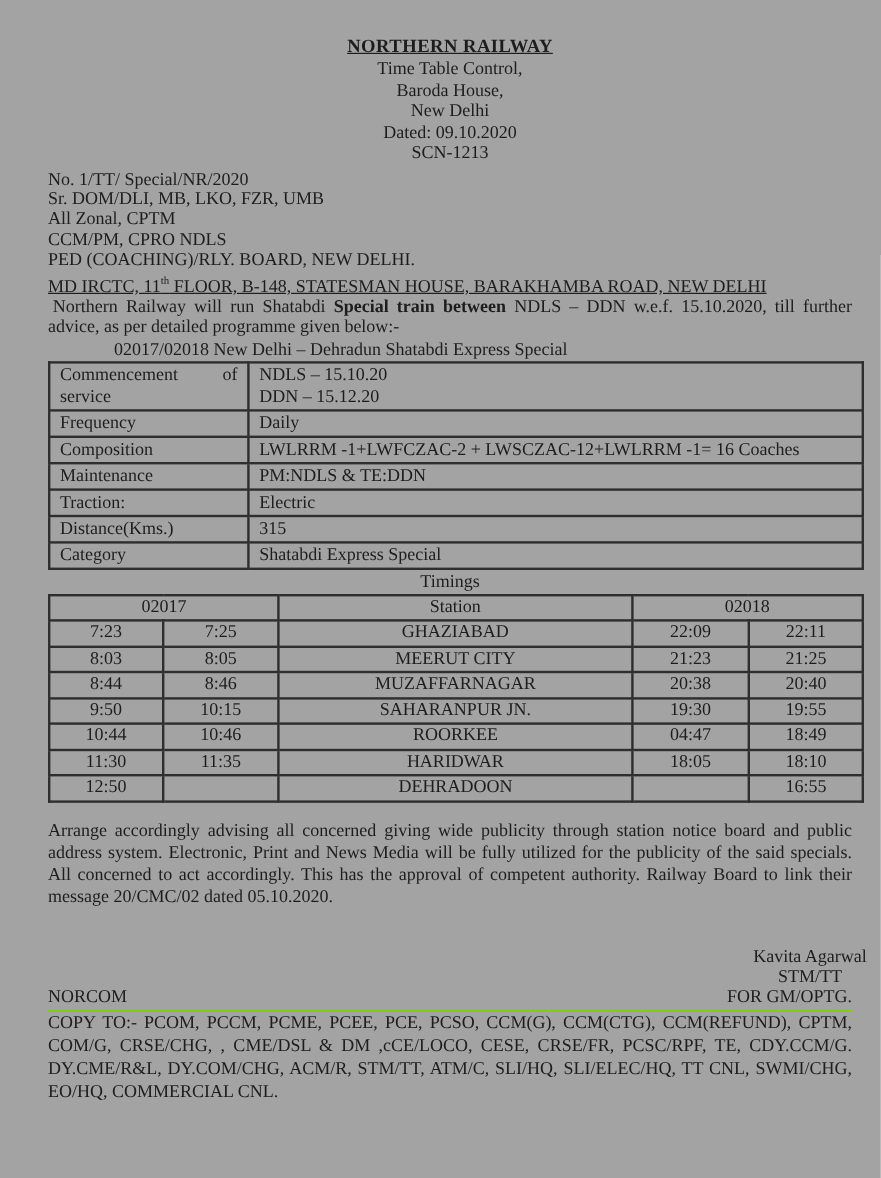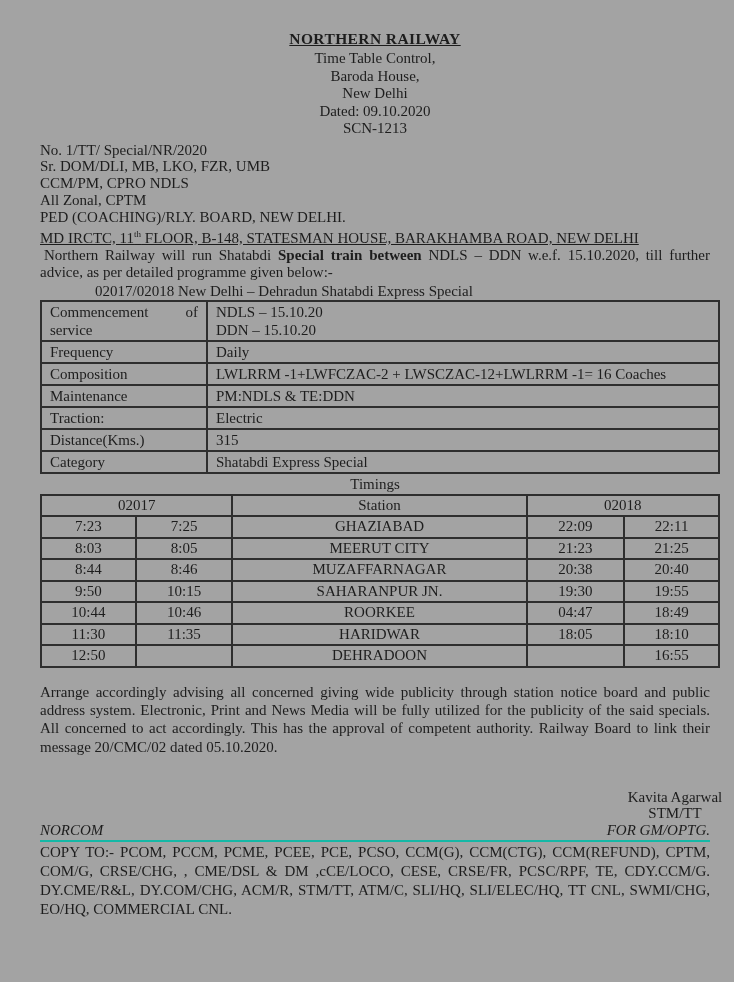--- a/index.html
+++ b/index.html
@@ -31,21 +31,21 @@
   .details-table .value-cell.justify div { text-align:justify; }
 
   .timings-heading { text-align:center; font-size:15px; line-height:19px; margin-top:1px; }
   .timings-table td, .timings-table th { padding:1px 4px; line-height:17.5px; text-align:center; }
 
   .closing { font-size:15px; line-height:18.2px; text-align:justify; margin-top:15px; }
 
   .signature { margin-top:33px; margin-left:560px; width:150px; text-align:center;
                font-size:15px; line-height:16.5px; }
   .norcom-row { display:flex; justify-content:space-between; font-size:15px; line-height:17px;
-                border-bottom:2px solid #14b8a6; padding-bottom:1px;font-style:italic; }
+                border-bottom:2px solid #84cc16; padding-bottom:1px; }
   .copy-to { font-size:15px; line-height:19.2px; text-align:justify; margin-top:1px; }
 </style>
 </head>
 <body>
 
 <div class="page">
   <div class="content">
 
     <div class="doc-title">NORTHERN RAILWAY</div>
 
@@ -53,37 +53,37 @@
       <div>Time Table Control,</div>
       <div>Baroda House,</div>
       <div>New Delhi</div>
       <div>Dated: 09.10.2020</div>
       <div>SCN-1213</div>
     </div>
 
     <div class="addr-block">
       <div class="addr-line">No. 1/TT/ Special/NR/2020</div>
       <div class="addr-line">Sr. DOM/DLI, MB, LKO, FZR, UMB</div>
+      <div class="addr-line">All Zonal, CPTM</div>
       <div class="addr-line">CCM/PM, CPRO NDLS</div>
-      <div class="addr-line">All Zonal, CPTM</div>
       <div class="addr-line">PED (COACHING)/RLY. BOARD, NEW DELHI.</div>
       <div class="addr-line underlined"><span>MD IRCTC, 11</span><sup>th</sup><span> FLOOR, B-148, STATESMAN HOUSE, BARAKHAMBA ROAD, NEW DELHI</span></div>
     </div>
 
     <div class="intro"><span>Northern Railway will run Shatabdi </span><b>Special train between</b><span> NDLS – DDN w.e.f. 15.10.2020, till further advice, as per detailed programme given below:-</span></div>
 
     <div class="train-title">02017/02018 New Delhi – Dehradun Shatabdi Express Special</div>
 
     <table class="details-table">
       <tbody>
         <tr>
           <td class="label-cell">Commencement of service</td>
           <td class="value-cell">
             <div>NDLS  –  15.10.20</div>
-            <div>DDN  – 15.10.20</div>
+            <div>DDN  – 15.12.20</div>
           </td>
         </tr>
         <tr>
           <td class="label-cell">Frequency</td>
           <td class="value-cell">
             <div>Daily</div>
           </td>
         </tr>
         <tr>
           <td class="label-cell">Composition</td>

